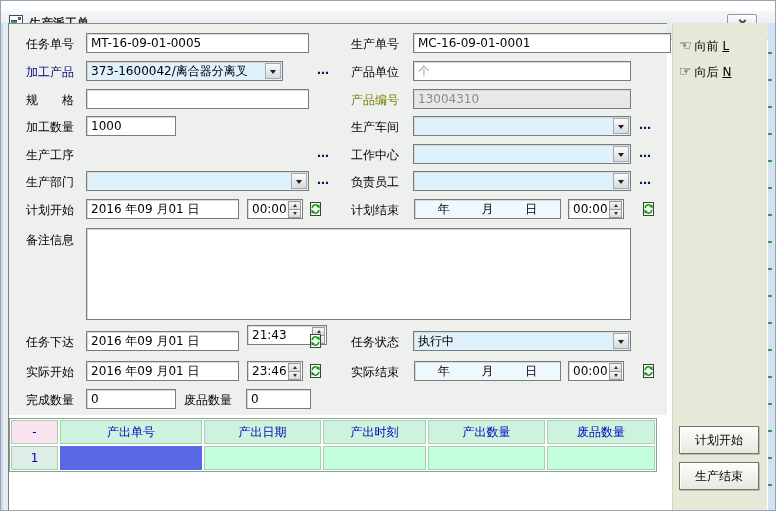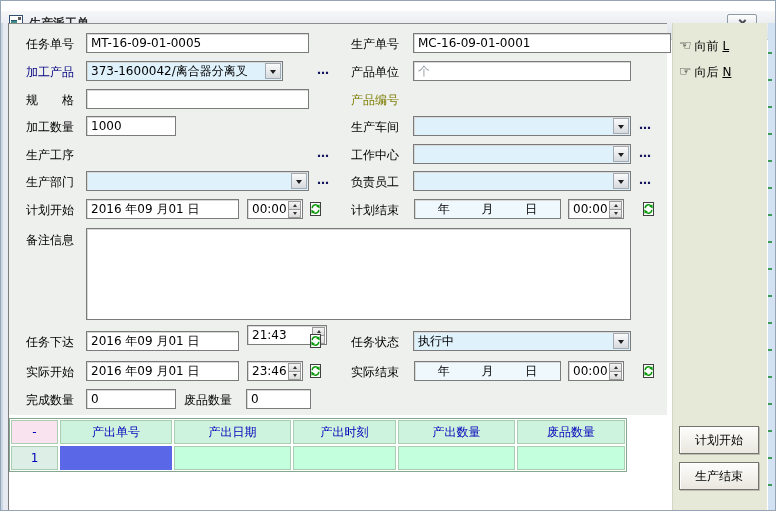--- a/index.html
+++ b/index.html
@@ -107,21 +107,21 @@
   .tr:last-child{margin-bottom:0;}
   .td{
     height:24px;line-height:22px;text-align:center;
     border:1px solid #a9ceb1;overflow:hidden;white-space:nowrap;
   }
   .th{background:#cdf2de;color:#0000bb;}
   .th.corner{background:#f8e3ee;color:#0000bb;}
   .rownum{background:#ddeee6;color:#0000bb;}
   .cell{background:#c3fedd;}
   .cell.selected{background:#5a67e6;border-color:#5a67e6;}
-  .c0{width:47px;}.c1{width:112px;}.c2{width:117px;}.c3{width:103px;}.c4{width:117px;}.c5{width:108px;}
+  .c0{width:47px;}.c1{width:142px;}.c2{width:117px;}.c3{width:103px;}.c4{width:117px;}.c5{width:108px;}
   
   .side-btn{
     position:absolute;left:678px;width:80px;height:28px;
     background:linear-gradient(#fdfdfb,#e9e7df);
     border:1px solid #74746c;
     box-shadow:inset 1px 1px 0 #ffffff,1px 1px 0 #bcbcb4;
     text-align:center;line-height:26px;cursor:default;
   }
 </style>
 </head>
@@ -157,20 +157,21 @@
         <i class="tri-down"></i>
       </span>
   </div>
   <span class="dots" style="left:316px;top:62px">…</span>
   <span class="lbl" style="left:350px;top:63px">产品单位</span>
   <div class="fld unitval" style="left:412px;top:60px;width:218px">个</div>
 
   <span class="lbl" style="left:25px;top:91px">规　　格</span>
   <div class="fld" style="left:85px;top:88px;width:223px"></div>
   <span class="lbl olive" style="left:350px;top:91px">产品编号</span>
+  <div class="fld gray" style="left:412px;top:88px;width:218px">13004310</div>
 
   <span class="lbl" style="left:25px;top:118px">加工数量</span>
   <div class="fld" style="left:85px;top:115px;width:90px">1000</div>
   <span class="lbl" style="left:350px;top:118px">生产车间</span>
   <div class="fld combo" style="left:412px;top:115px;width:218px">
     <span></span>
     <span class="cbtn">
         <i class="tri-down"></i>
       </span>
   </div>

